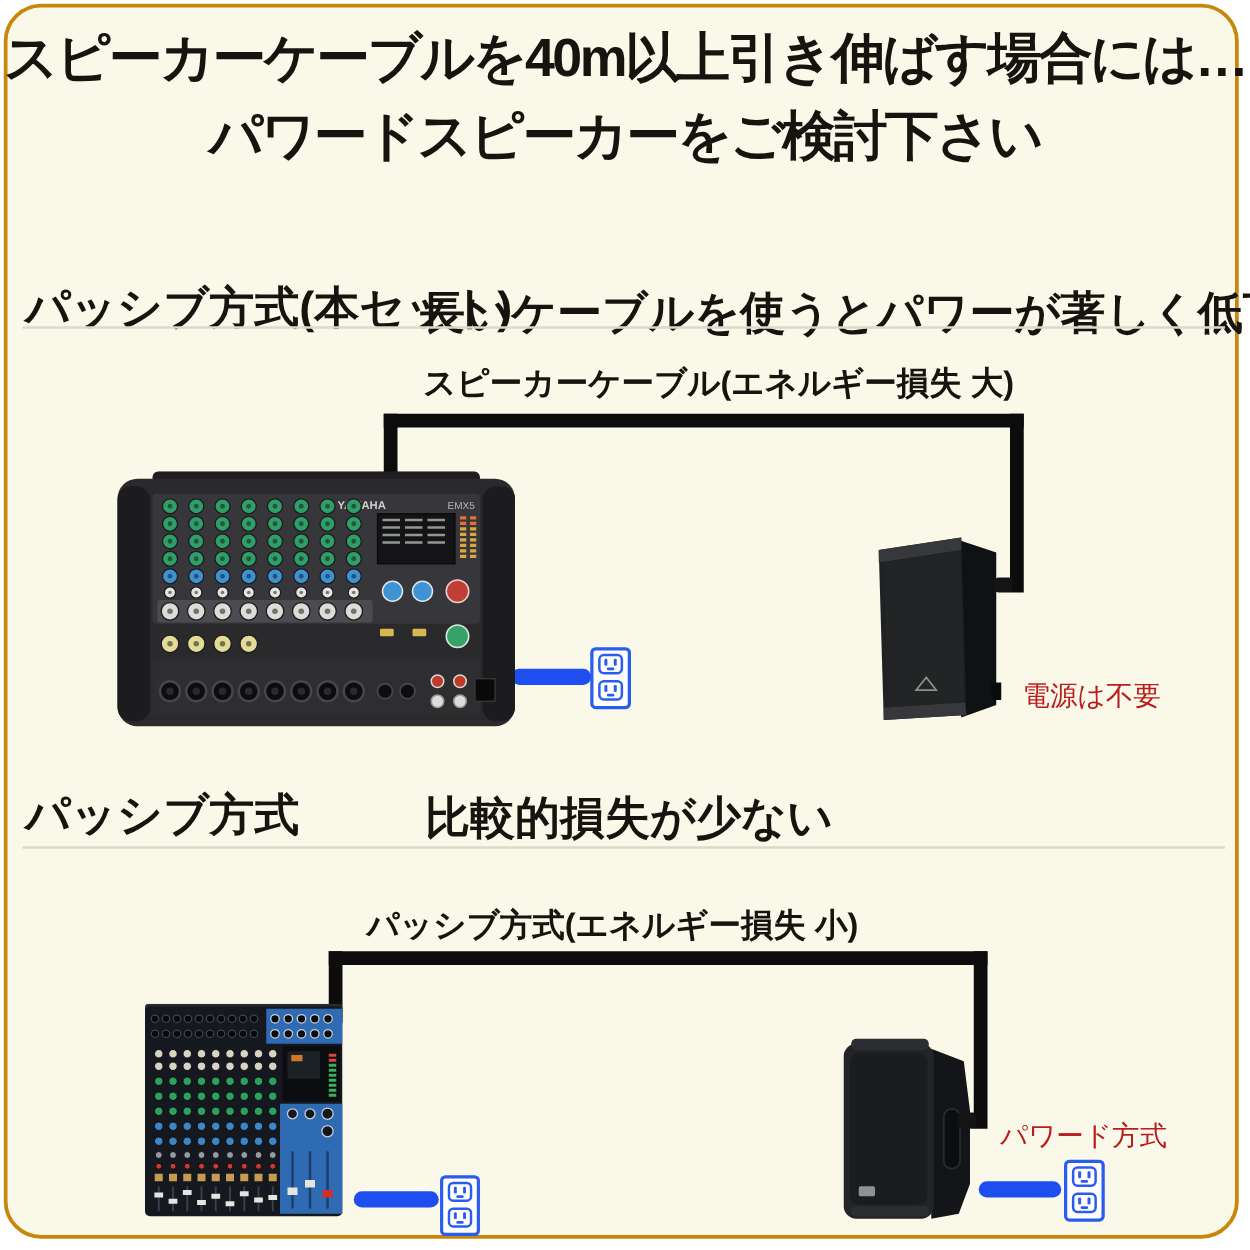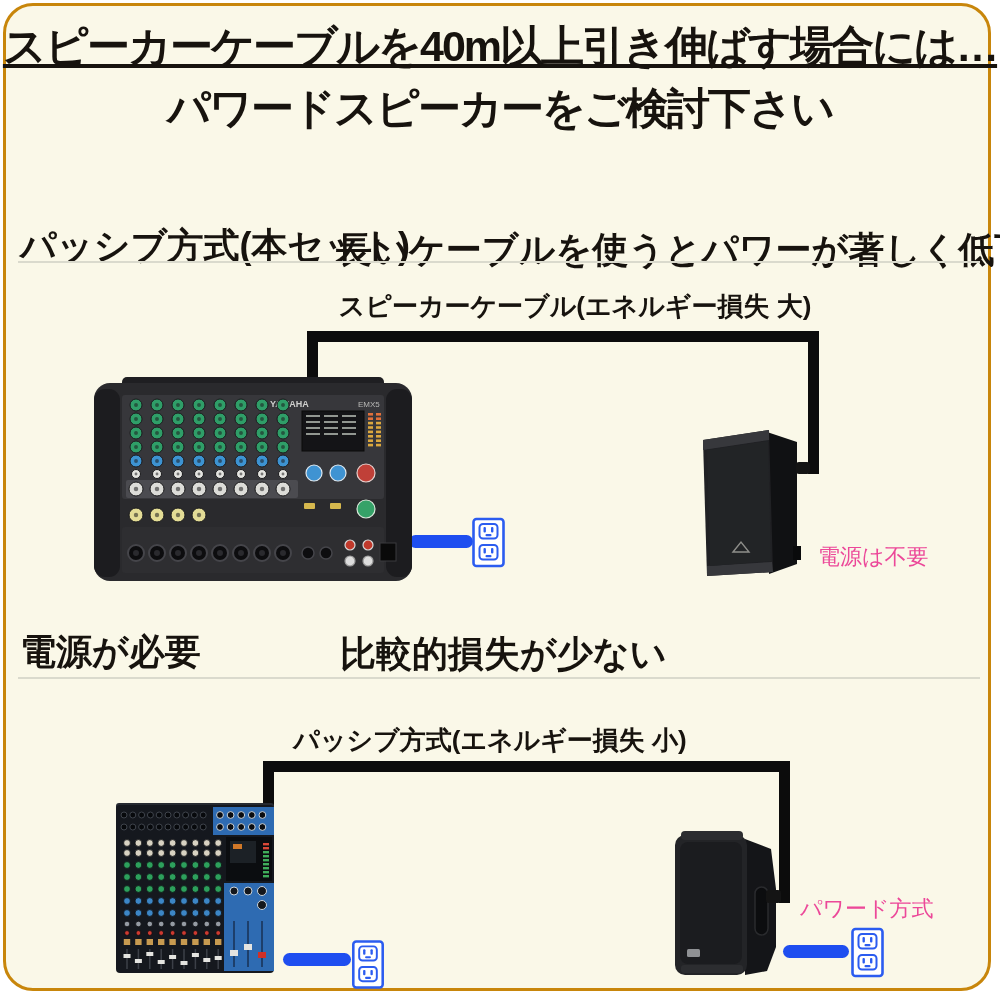--- a/index.html
+++ b/index.html
@@ -5,32 +5,32 @@
   html,body{margin:0;padding:0}
   body{
     width:1000px;height:1000px;position:relative;overflow:hidden;
     background:#ffffff;font-family:"Liberation Sans",sans-serif;color:#17130e;
   }
   .abs{position:absolute}
   .card{
     position:absolute;left:3px;top:3px;width:988px;height:988px;
     box-sizing:border-box;background:#FAF8E8;border:3px solid #C8860B;border-radius:30px;
   }
-  .title1{top:18px;left:0;right:0;text-align:center;font-size:43px;font-weight:800;letter-spacing:-2px;text-decoration:underline;}
+  .title1{top:18px;left:0;right:0;text-align:center;font-size:43px;font-weight:800;letter-spacing:-2px;}
   .title2{top:80px;left:0;right:0;text-align:center;font-size:43px;font-weight:800;letter-spacing:-2px;}
   .sec-head{font-weight:700;font-size:36px;white-space:nowrap}
   .sec-sum{font-weight:600;font-size:36px;white-space:nowrap}
   .divider{height:2px;background:#dadacd}
   .cable-label{font-size:26px;font-weight:600;text-align:center;white-space:nowrap}
   .black-cable{position:absolute;background:#0c0c0c;z-index:1}
   .nub{position:absolute;background:#141414;border-radius:3px;z-index:3}
   .blue-pill{position:absolute;background:#1E4EF0;border-radius:7px;z-index:1}
   .device{position:absolute;z-index:2}
   .outlet{position:absolute;z-index:2}
-  .note{position:absolute;font-family:"DejaVu Serif",serif;font-size:22px;color:#ec4899;white-space:nowrap}
+  .note{position:absolute;font-family:"DejaVu Serif",serif;font-size:22px;color:#b91c1c;white-space:nowrap}
 </style>
 </head>
 <body>
 
 <div class="card"></div>
 
 <div class="abs title1">スピーカーケーブルを40m以上引き伸ばす場合には…</div>
 <div class="abs title2">パワードスピーカーをご検討下さい</div>
 
 <div class="abs sec-head" style="left:20px;top:222px">パッシブ方式(本セット)</div>
@@ -266,21 +266,21 @@
   <polygon points="10,140 75,136 76,146 10,150" fill="#37383c"></polygon>
   <polygon points="10,24 71,15 74,135 13,140" fill="#27282b"></polygon>
   <polygon points="10,24 71,15 74,135 13,140" fill="#1d1e21" opacity="0.45"></polygon>
   <g stroke="#8e8e8a" stroke-width="1.4" fill="none">
     <polygon points="36,126 44,116 52,126"></polygon>
   </g>
   <rect x="96" y="120" width="8" height="14" fill="#0a0b0c"></rect>
 </svg>
 <div class="note" style="left:818px;top:542px">電源は不要</div>
 
-<div class="abs sec-head" style="left:20px;top:628px">電源が必要</div>
+<div class="abs sec-head" style="left:20px;top:628px">パッシブ方式</div>
 <div class="abs sec-sum" style="left:340px;top:630px">比較的損失が少ない</div>
 <div class="abs divider" style="left:18px;top:677px;width:962px"></div>
 
 <div class="abs cable-label" style="left:180px;top:723px;width:620px">パッシブ方式(エネルギー損失 小)</div>
 
 <div class="black-cable" style="left:263px;top:761px;width:527px;height:11px"></div>
 <div class="black-cable" style="left:263px;top:761px;width:11px;height:57px"></div>
 <div class="black-cable" style="left:779px;top:761px;width:11px;height:142px"></div>
 <div class="nub" style="left:766px;top:890px;width:15px;height:13px"></div>
 

